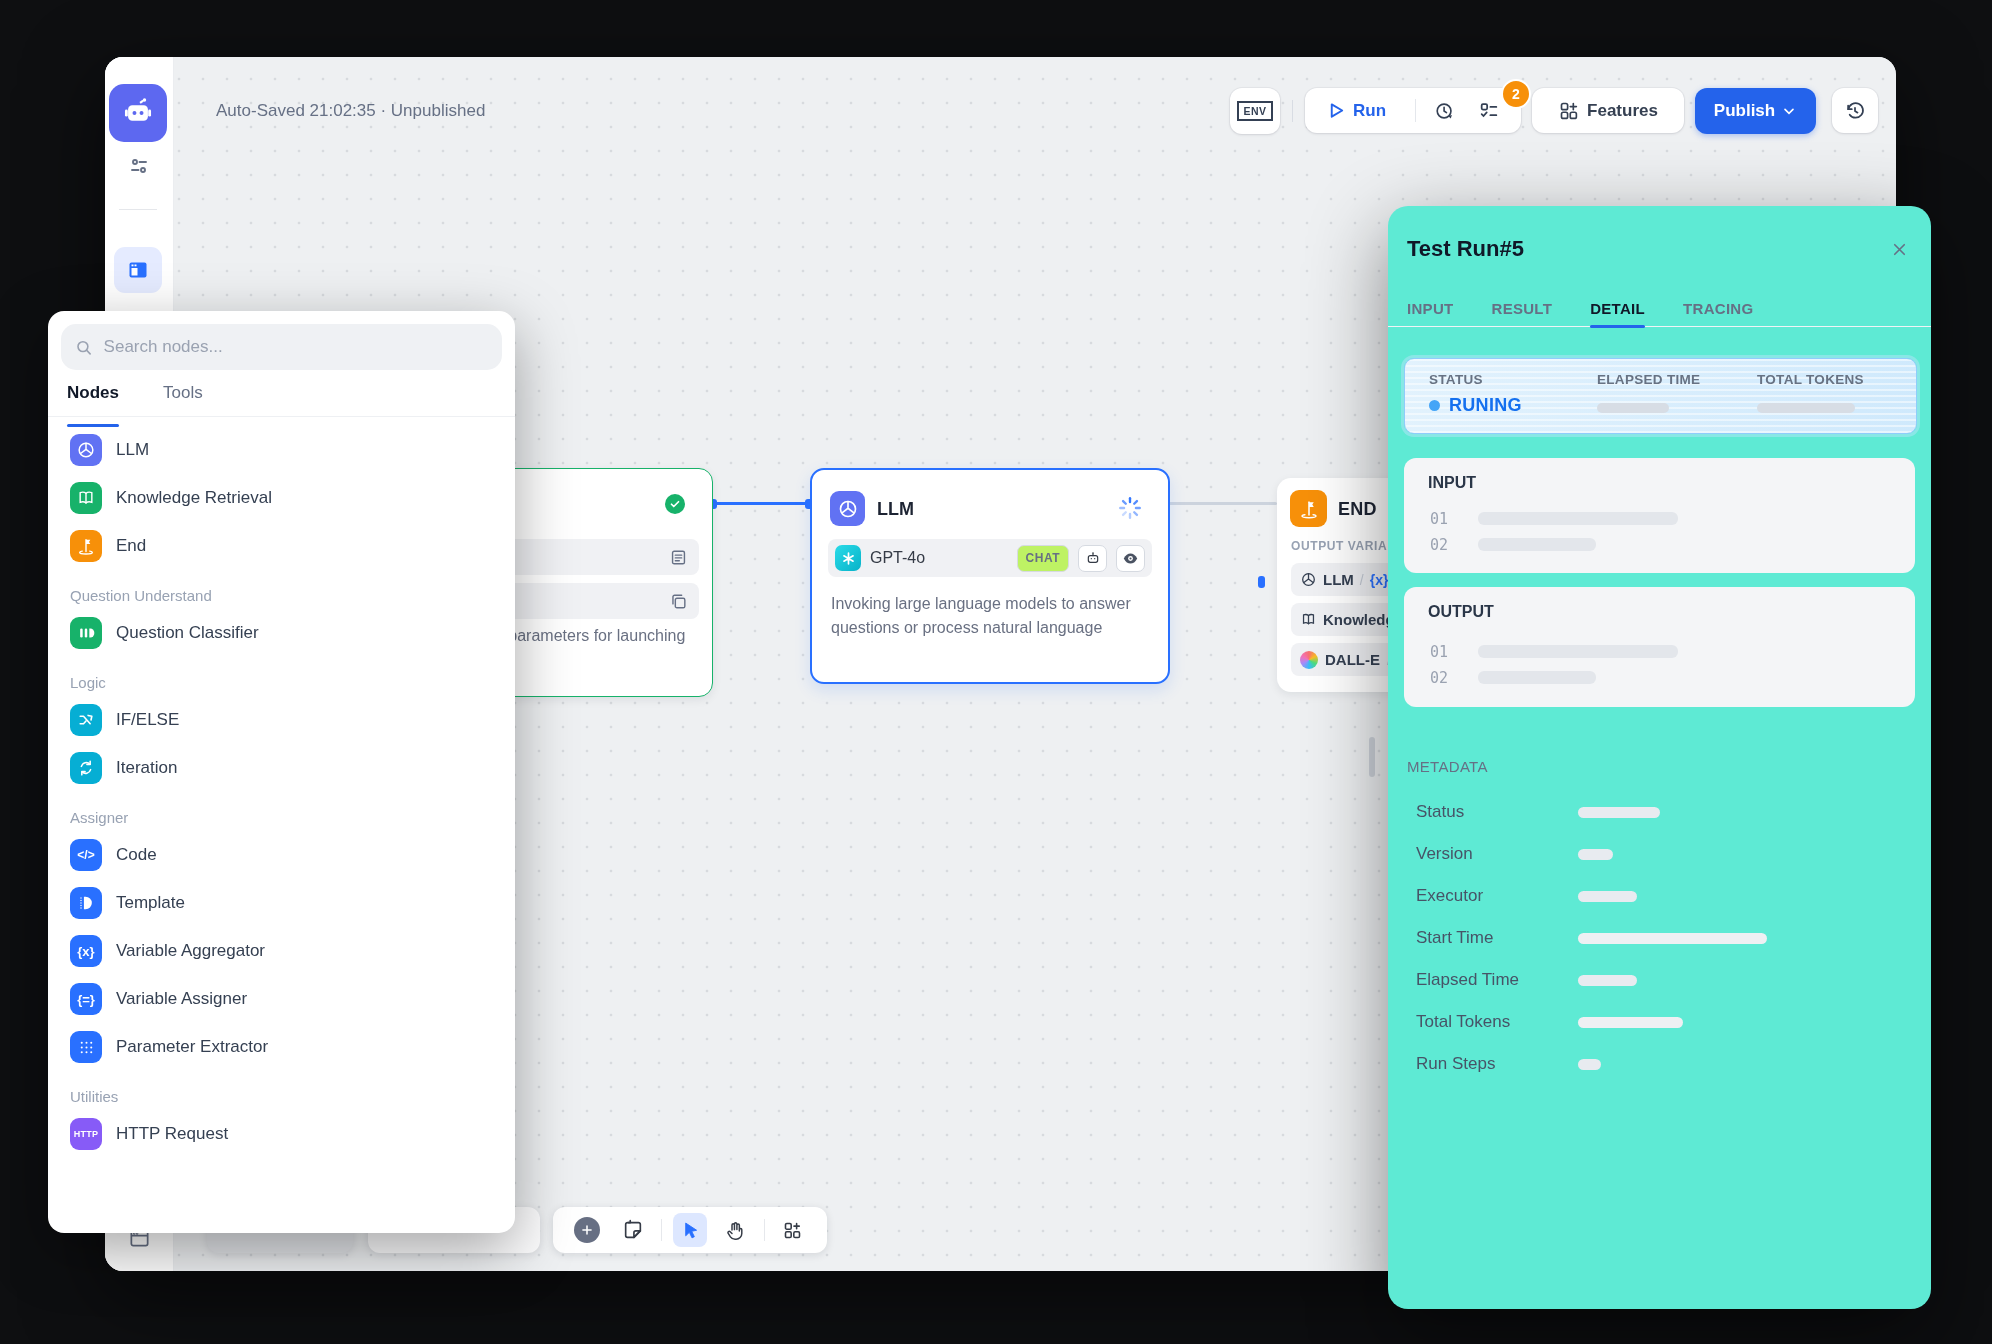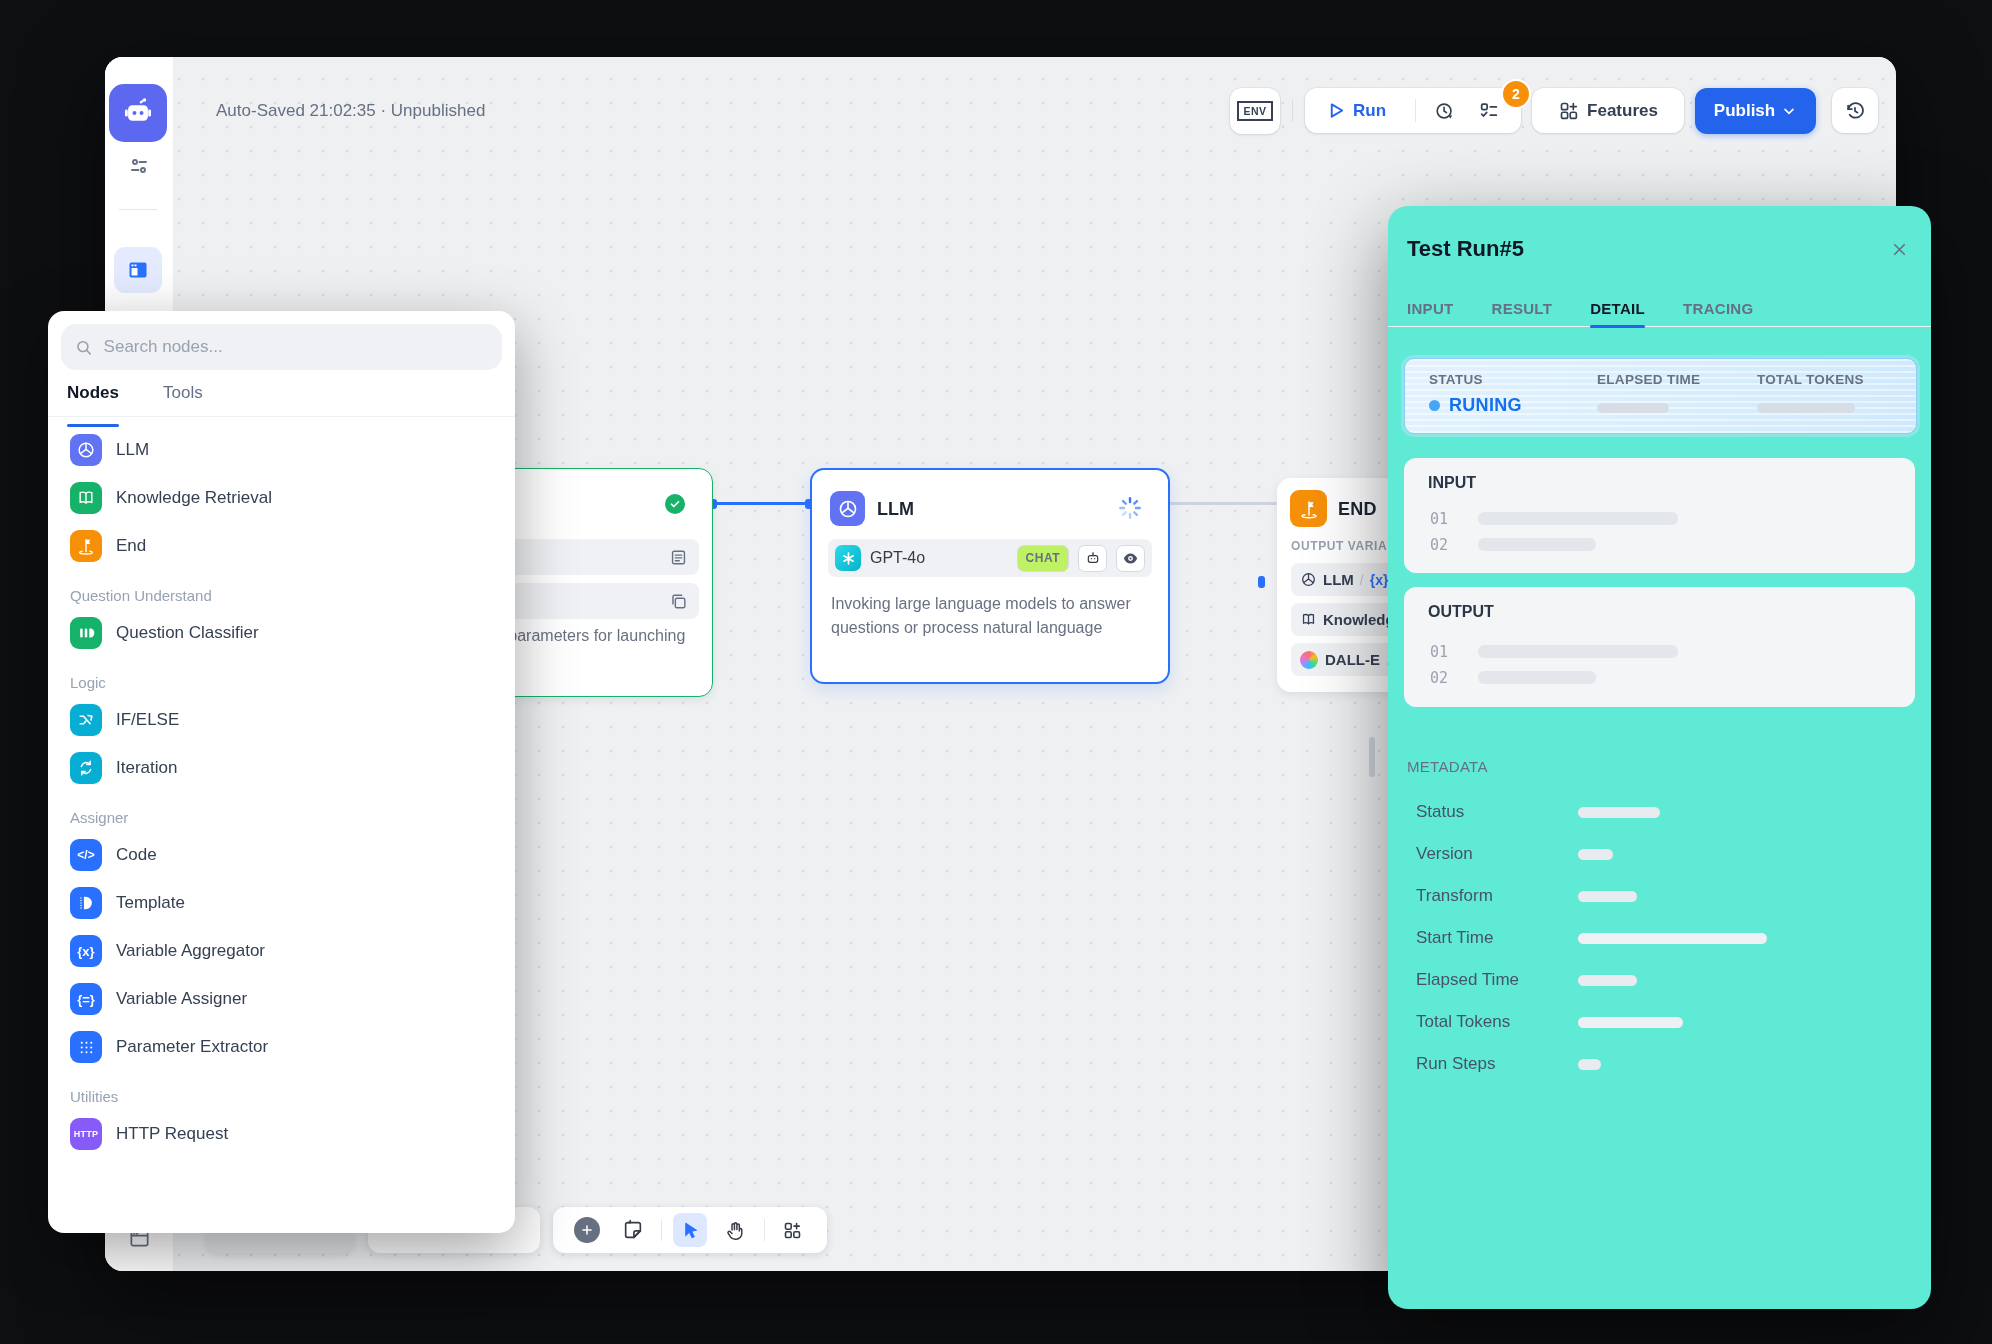--- a/index.html
+++ b/index.html
@@ -543,21 +543,21 @@
       <span class="idx" style="top:82px;">02</span>
       <div class="skel" style="left:74px;top:84px;width:118px;height:13px;background:#e3e6eb;"></div>
     </div>
 
     <div class="meta-title">METADATA</div>
 
     <span class="meta-label" style="top:596px;">Status</span>
     <div class="skel" style="left:190px;top:601px;width:82px;height:11px;background:#e8ebf0;"></div>
     <span class="meta-label" style="top:638px;">Version</span>
     <div class="skel" style="left:190px;top:643px;width:35px;height:11px;background:#e8ebf0;"></div>
-    <span class="meta-label" style="top:680px;">Transform</span>
+    <span class="meta-label" style="top:680px;">Executor</span>
     <div class="skel" style="left:190px;top:685px;width:59px;height:11px;background:#e8ebf0;"></div>
     <span class="meta-label" style="top:722px;">Start Time</span>
     <div class="skel" style="left:190px;top:727px;width:189px;height:11px;background:#eef0f3;"></div>
     <span class="meta-label" style="top:764px;">Elapsed Time</span>
     <div class="skel" style="left:190px;top:769px;width:59px;height:11px;background:#e8ebf0;"></div>
     <span class="meta-label" style="top:806px;">Total Tokens</span>
     <div class="skel" style="left:190px;top:811px;width:105px;height:11px;background:#eef0f3;"></div>
     <span class="meta-label" style="top:848px;">Run Steps</span>
     <div class="skel" style="left:190px;top:853px;width:23px;height:11px;background:#e8ebf0;"></div>
   </div>

